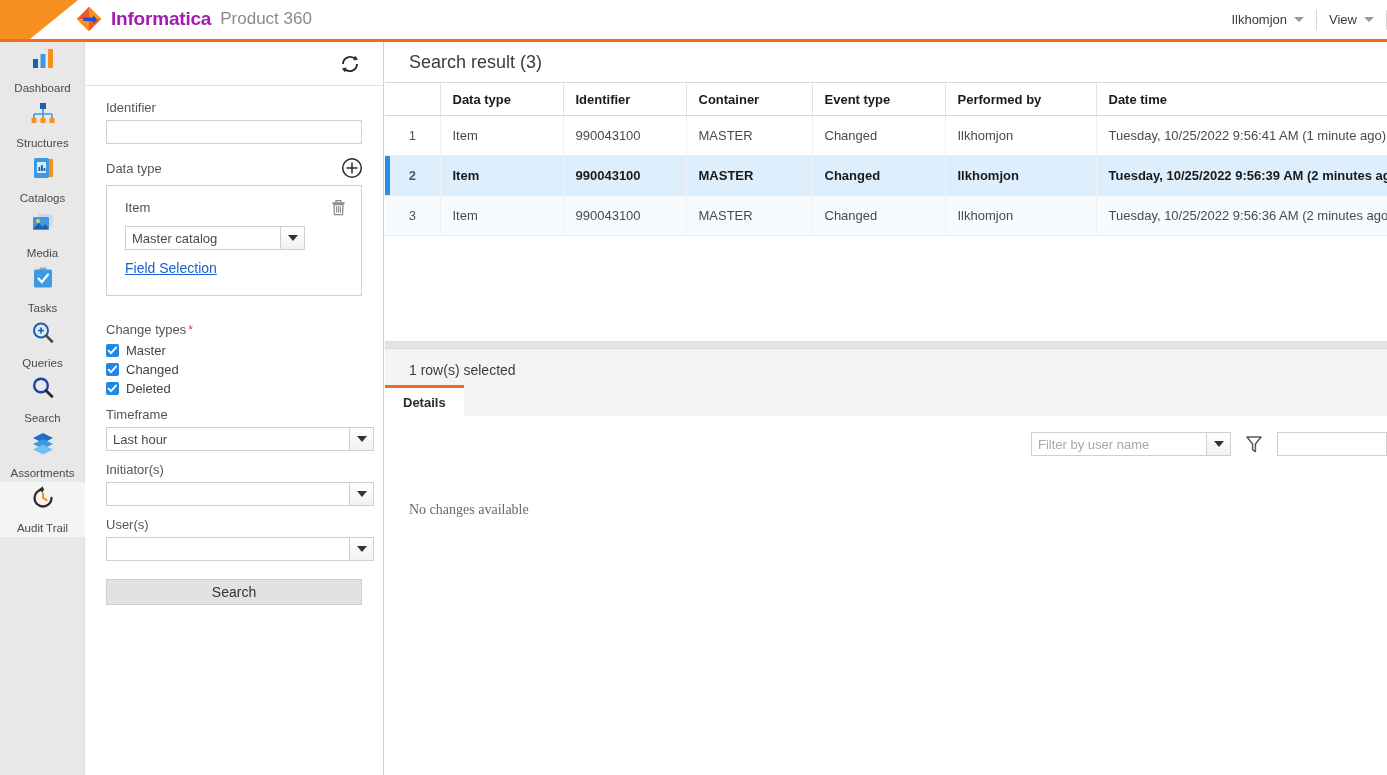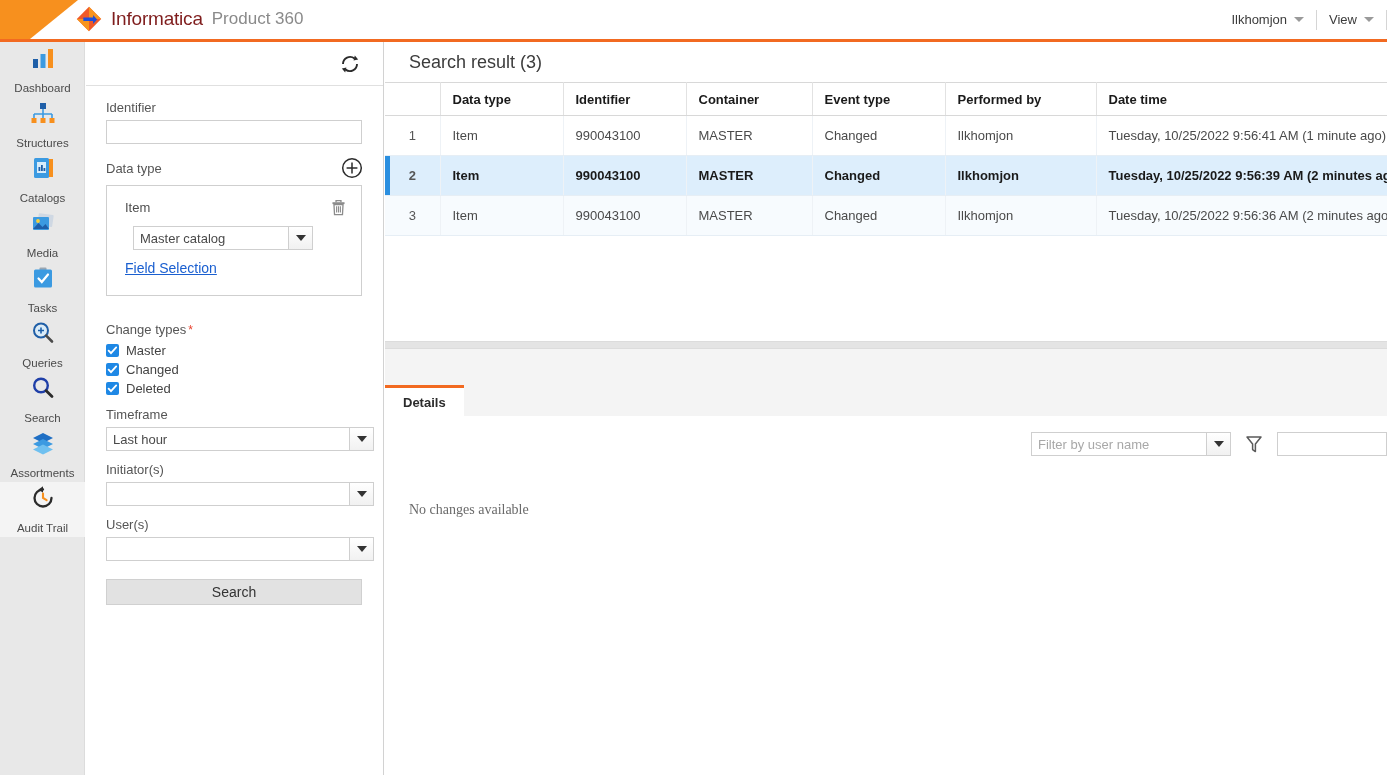--- a/index.html
+++ b/index.html
@@ -27,22 +27,22 @@
     width: 85px; height: 39px;
     background: #f7901e;
     clip-path: polygon(0 0, 78px 0, 30px 39px, 0 39px);
   }
   .brand {
     position: absolute; left: 76px; top: 6px;
     display: flex; align-items: center; gap: 9px;
   }
   .brand-logo { width: 26px; height: 26px; display: block; }
   .brand-name {
-    font-size: 19px; color: #7f1d1d; letter-spacing: -0.2px;
-    font-weight: 400;
+    font-size: 19px; color: #a21caf; letter-spacing: -0.2px;
+    font-weight: 700;
   }
   .brand-product {
     font-size: 17px; color: #8a8a8a; font-weight: 400;
   }
   .topbar-right {
     position: absolute; right: 0; top: 0; height: 39px;
     display: flex; align-items: center;
   }
   .tb-item {
     display: flex; align-items: center; gap: 7px;
@@ -116,21 +116,21 @@
     padding: 12px 14px 0 14px; position: relative;
   }
   .dtbox-row {
     display: flex; align-items: center; justify-content: space-between;
     margin-bottom: 9px;
   }
   .dtbox-title { font-size: 13px; color: #4f4f4f; padding-left: 4px; }
   .trash-btn { width: 17px; height: 19px; cursor: pointer; }
 
   .select-wrap {
-    display: flex; width: 180px; height: 24px; margin-left: 12px;
+    display: flex; width: 180px; height: 24px; margin-left: 4px;
   }
   .select-wrap.wide { width: 268px; margin-left: 0; }
   .select-val {
     flex: 1; border: 1px solid #cfcfcf; border-right: none;
     background: #fff; height: 24px; line-height: 23px;
     padding: 0 6px; font-size: 13px; color: #4a4a4a;
     overflow: hidden; white-space: nowrap;
   }
   .select-val.placeholder { color: #a8a8a8; }
   .select-btn {
@@ -546,20 +546,21 @@
           <td class="c-last">Tuesday, 10/25/2022 9:56:36 AM (2 minutes ago)</td>
         </tr>
       </tbody>
     </table>
   </div>
 
   <div class="splitter"></div>
 
   <div class="details">
     <div class="det-head">
+      <div class="det-selinfo">1 row(s) selected</div>
       <div class="tabstrip">
         <div class="tab">Details</div>
       </div>
     </div>
 
     <div class="det-toolbar">
       <div class="filter-controls">
         <div class="select-wrap" style="width:200px;margin:0">
           <div class="select-val placeholder">Filter by user name</div>
           <div class="select-btn">

